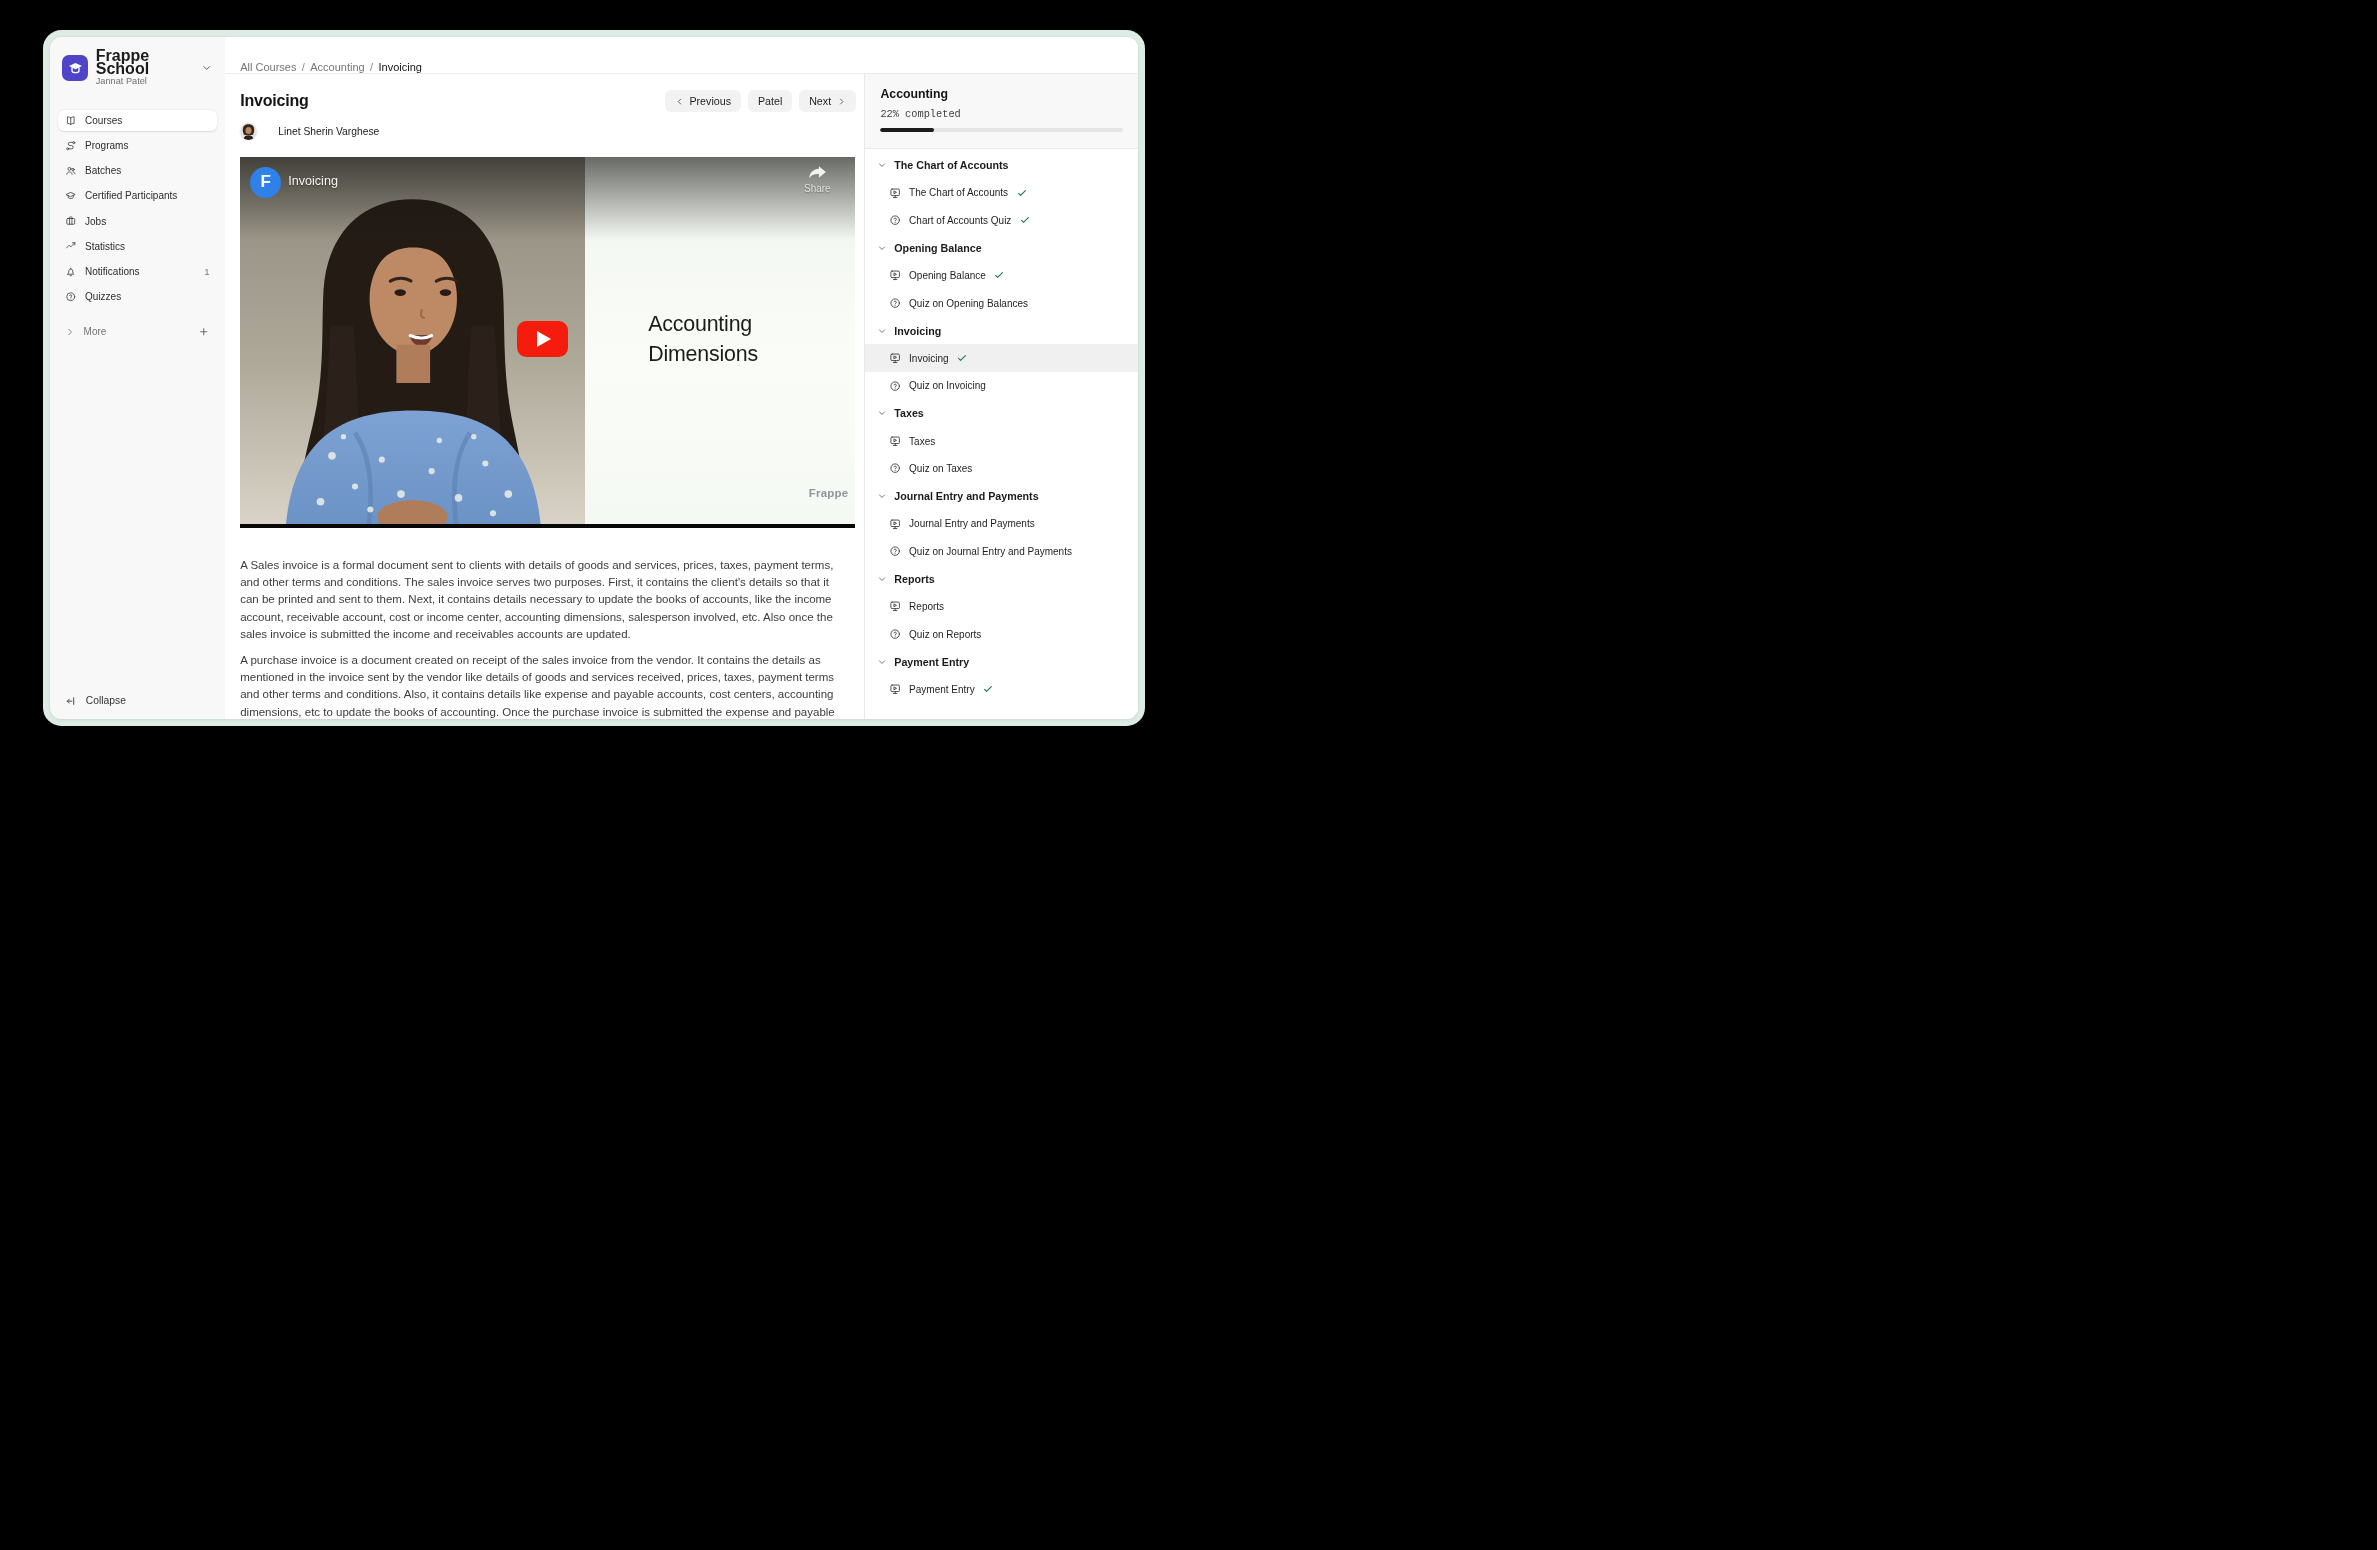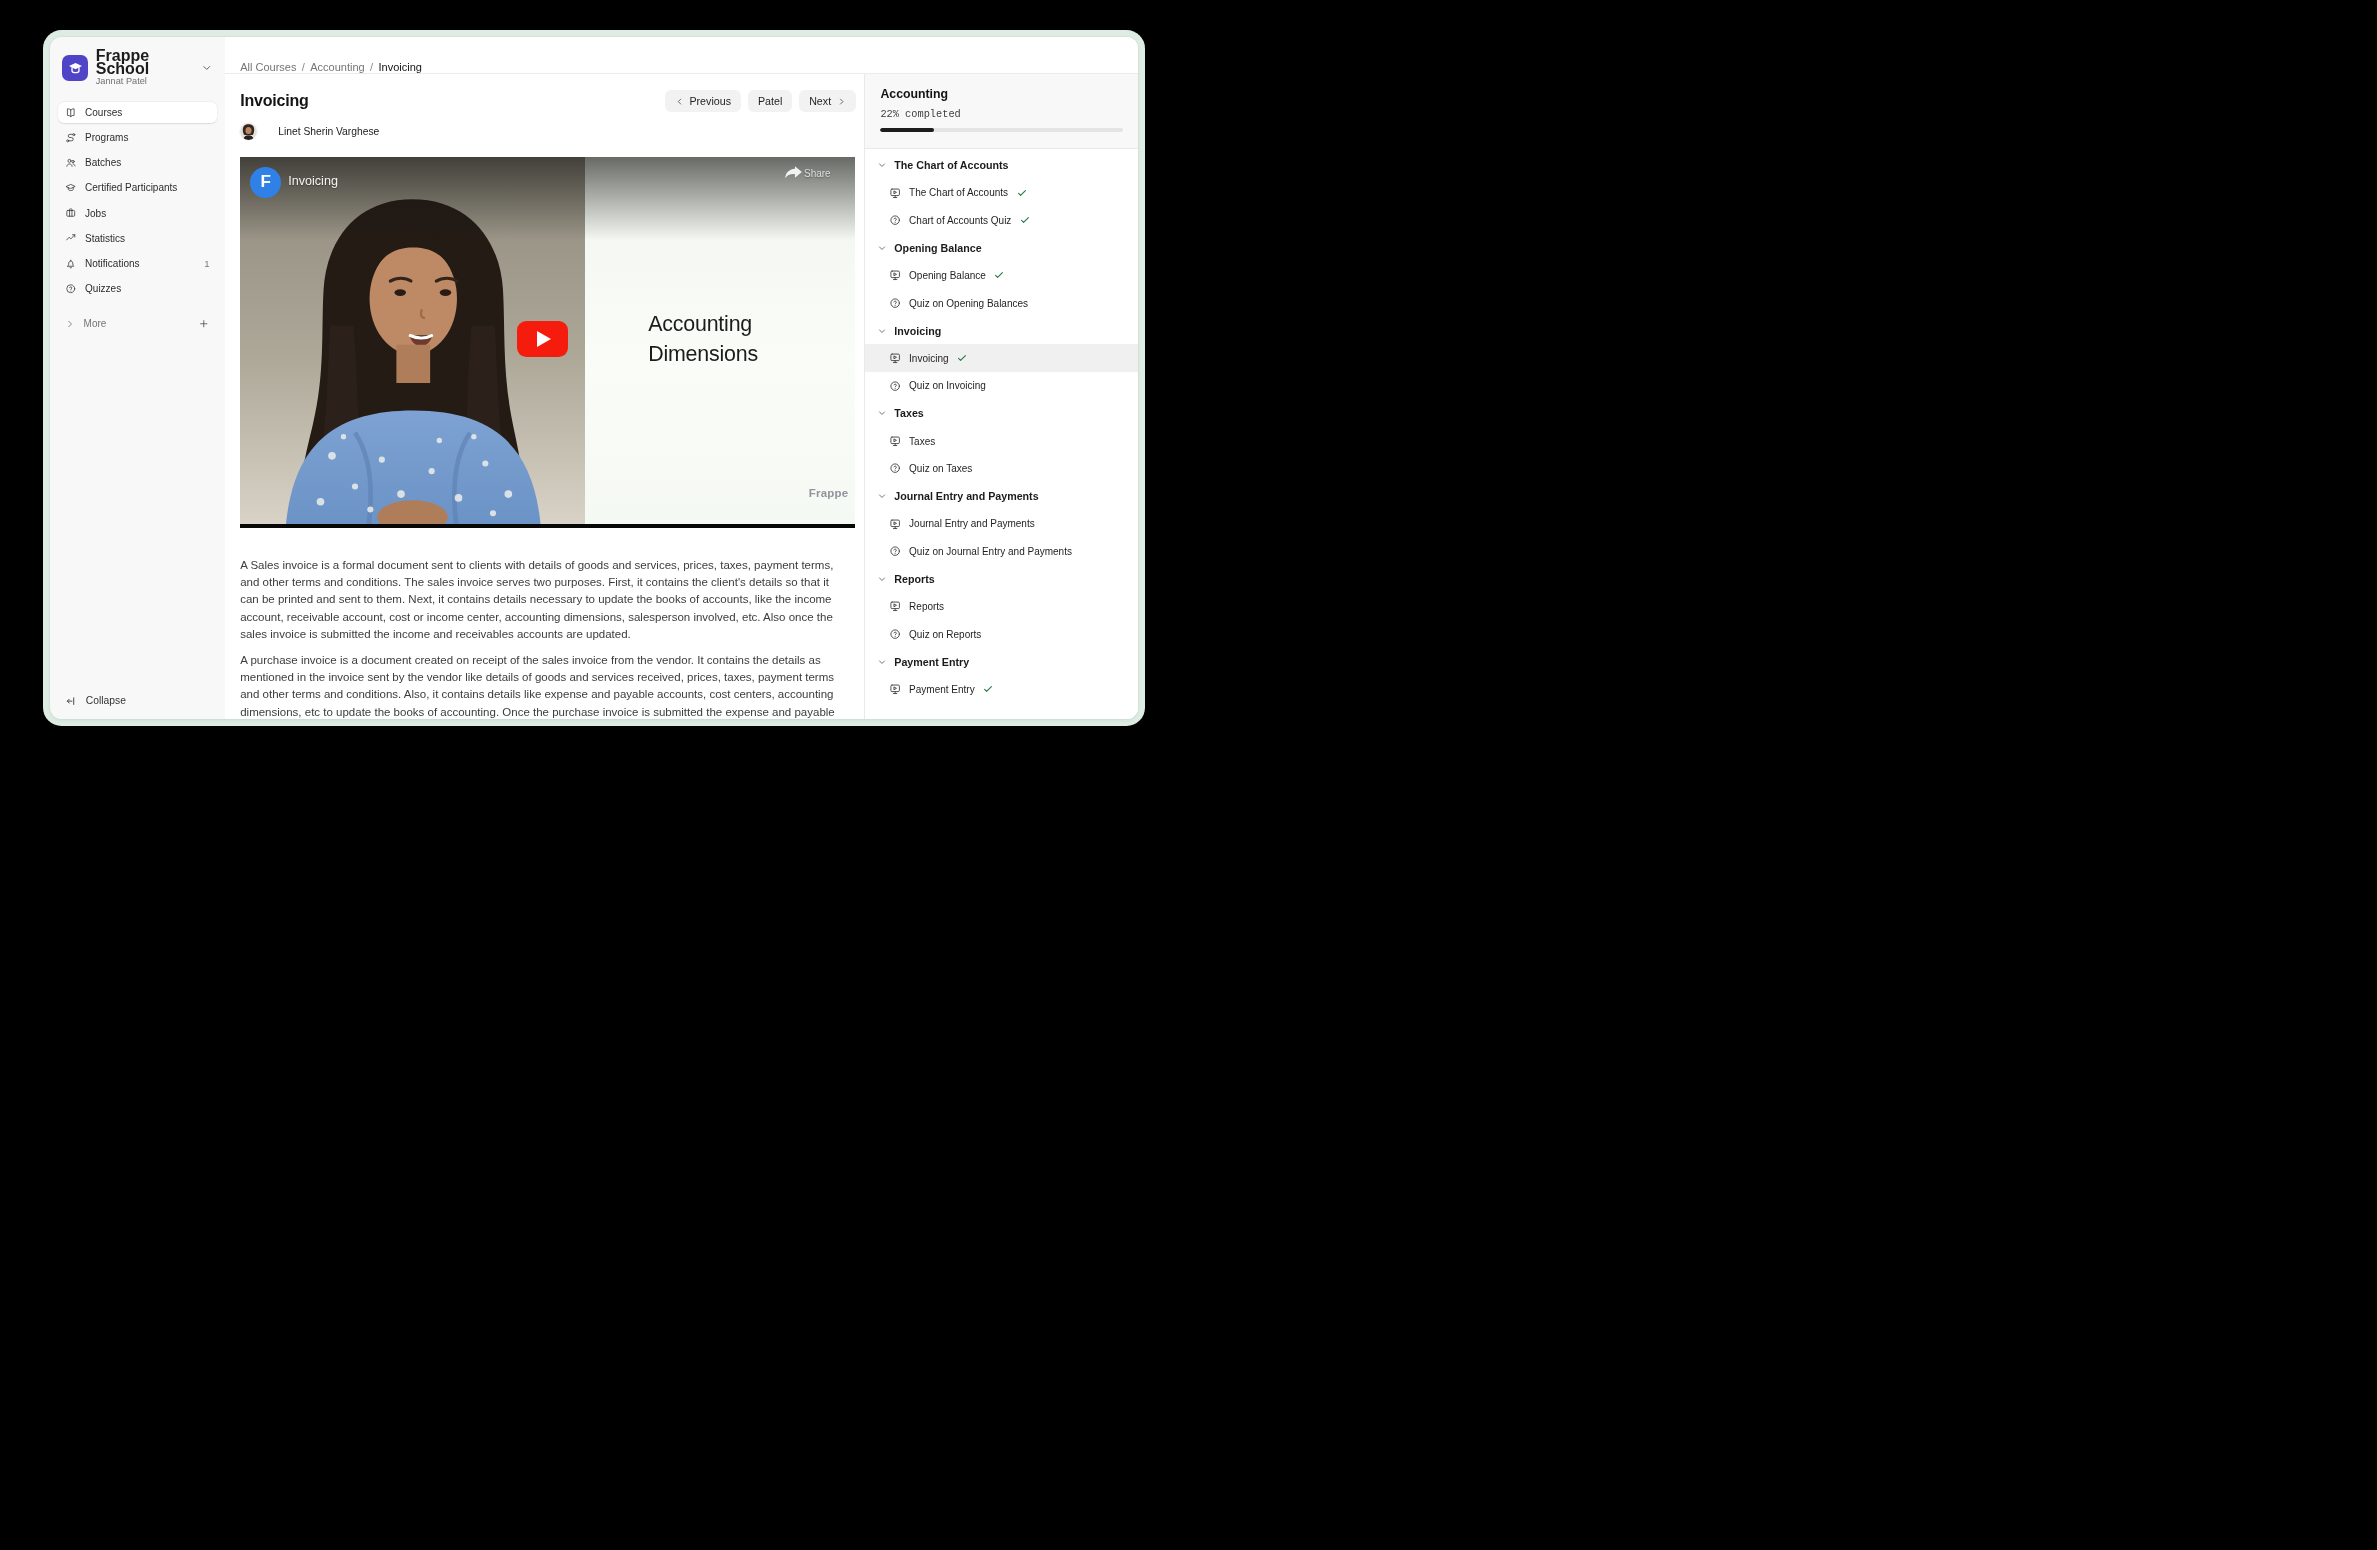--- a/index.html
+++ b/index.html
@@ -18,21 +18,21 @@
   .sidebar { width:175px; flex:none; display:flex; flex-direction:column; padding:10.7px 8.4px 7.7px; }
   .brand { display:flex; align-items:center; gap:7.7px; padding:1.5px 3.8px 9.2px; cursor:pointer; }
   .brand-logo { width:26px; height:26px; border-radius:6.9px; background:#4F43C8; flex:none;
     display:flex; align-items:center; justify-content:center; }
   .brand-logo svg { width:17px; height:17px; }
   .brand-text { min-width:0; }
   .brand-title { font-size:16px; font-weight:700; color:#1C1C1C; line-height:13px; }
   .brand-subtitle { font-size:9.2px; color:#6F6F6F; line-height:11.5px; margin-top:0.8px; }
   .brand-chevron { margin-left:auto; color:#5B5B5B; }
   .icon svg, .nav-icon svg, .lesson-icon svg, .chev svg, .check-icon svg, .btn-chev svg { display:block; }
-  .nav { display:flex; flex-direction:column; gap:3.8px; margin-top:5px; }
+  .nav { display:flex; flex-direction:column; gap:3.8px; margin-top:13px; }
   .nav-item { height:21.4px; border-radius:6.1px; display:flex; align-items:center; gap:8.4px;
     padding:0 6.9px; font-size:10px; color:#2C2C2C; cursor:pointer; }
   .nav-item.active { background:#FFFFFF; font-weight:500;
     box-shadow:0 0.8px 1.5px rgba(0,0,0,.10), 0 0 0 0.4px rgba(0,0,0,.03); }
   .nav-icon { width:11.5px; height:11.5px; color:#3D3D3D; flex:none; }
   .nav-icon svg { width:11.5px; height:11.5px; }
   .nav-badge { margin-left:auto; font-size:9.6px; color:#7A7A7A; }
   .more-row { margin-top:13.8px; height:21.4px; display:flex; align-items:center; gap:8.4px;
     padding:0 6.9px; font-size:10px; color:#747474; cursor:pointer; }
   .more-plus { margin-left:auto; color:#5F5F5F; }
@@ -70,21 +70,21 @@
     font-weight:500; color:#1C1C1A; letter-spacing:-0.2px; }
   .watermark { position:absolute; right:6.9px; bottom:25px; font-size:11.5px; font-weight:700;
     color:#8F959B; letter-spacing:0.2px; }
   .video-grad { position:absolute; left:0; top:0; width:100%; height:83px;
     background:linear-gradient(180deg,rgba(20,20,18,.62) 0%,rgba(20,20,18,.28) 55%,rgba(20,20,18,0) 100%); }
   .yt-avatar { position:absolute; left:10px; top:10px; width:31px; height:31px; border-radius:50%;
     background:#2F80E7; color:#fff; font-size:17px; font-weight:700;
     display:flex; align-items:center; justify-content:center; }
   .yt-title { position:absolute; left:48px; top:17.6px; color:#F4F4F4; font-size:12.6px;
     text-shadow:0 0.8px 1.5px rgba(0,0,0,.4); }
-  .share-wrap { position:absolute; right:24.5px; top:7.7px; display:flex; flex-direction:row;
+  .share-wrap { position:absolute; right:24.5px; top:7.7px; display:flex; flex-direction:column;
     align-items:center; gap:1.5px; color:#E8E8E6; }
   .share-wrap .icon { width:20px; height:17px; }
   .share-label { font-size:10px; color:rgba(240,240,238,.85); text-shadow:0 0.8px 1.5px rgba(0,0,0,.35); }
   .play-btn { position:absolute; left:277px; top:164px; width:51px; height:36px; background:#F61C0D;
     border-radius:9.2px; display:flex; align-items:center; justify-content:center; }
   .play-tri { width:0; height:0; border-left:14.6px solid #fff; border-top:8.4px solid transparent;
     border-bottom:8.4px solid transparent; margin-left:3.1px; }
   .video-bottom-bar { position:absolute; left:0; bottom:0; width:100%; height:3.8px; background:#070707; }
 
   .para { width:600px; font-size:11.5px; line-height:17.3px; color:#3C3C3C; margin:0 0 8.4px; }

